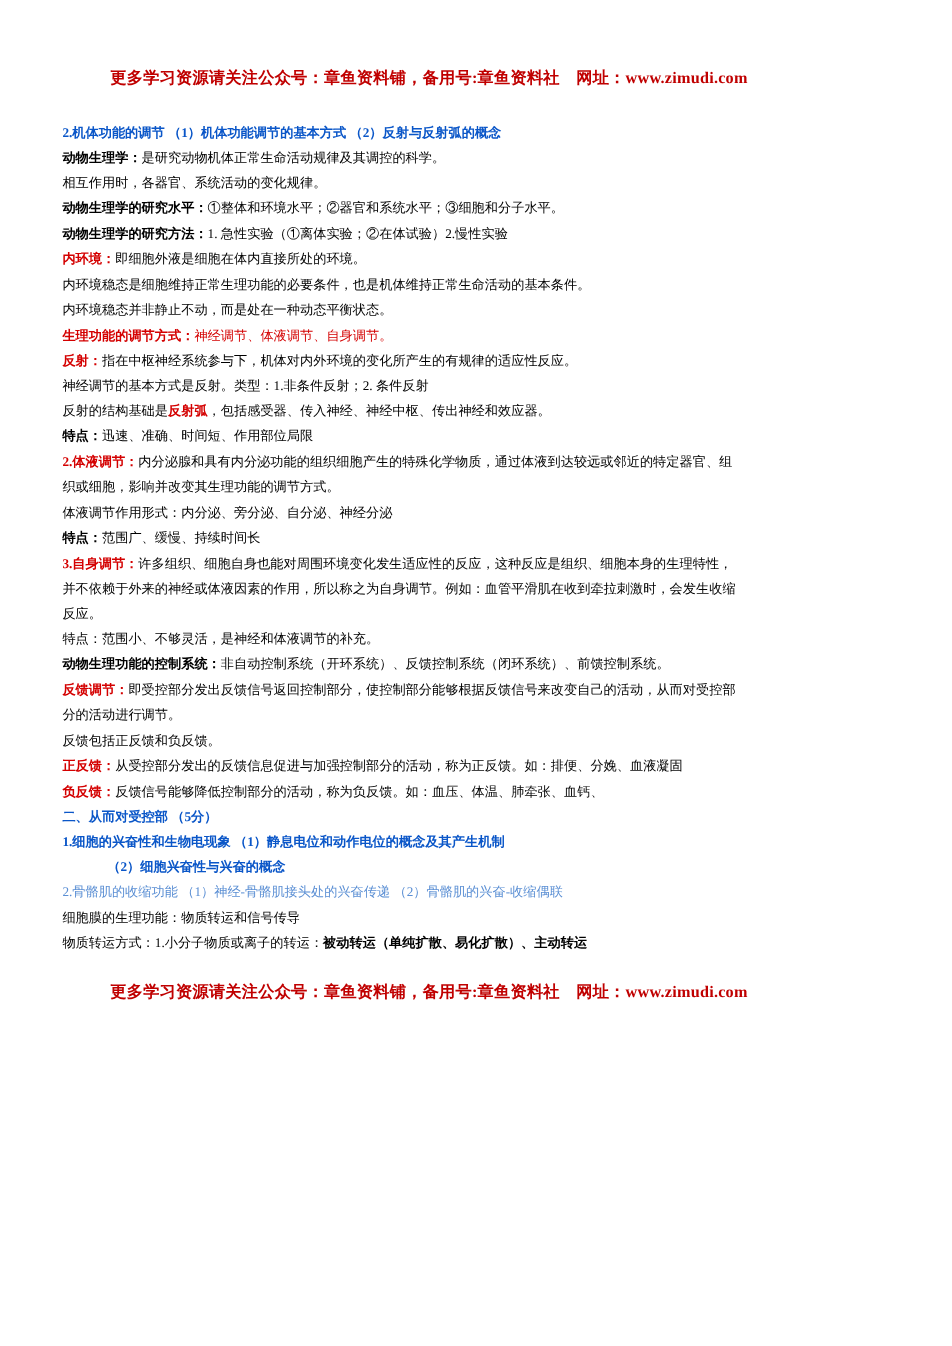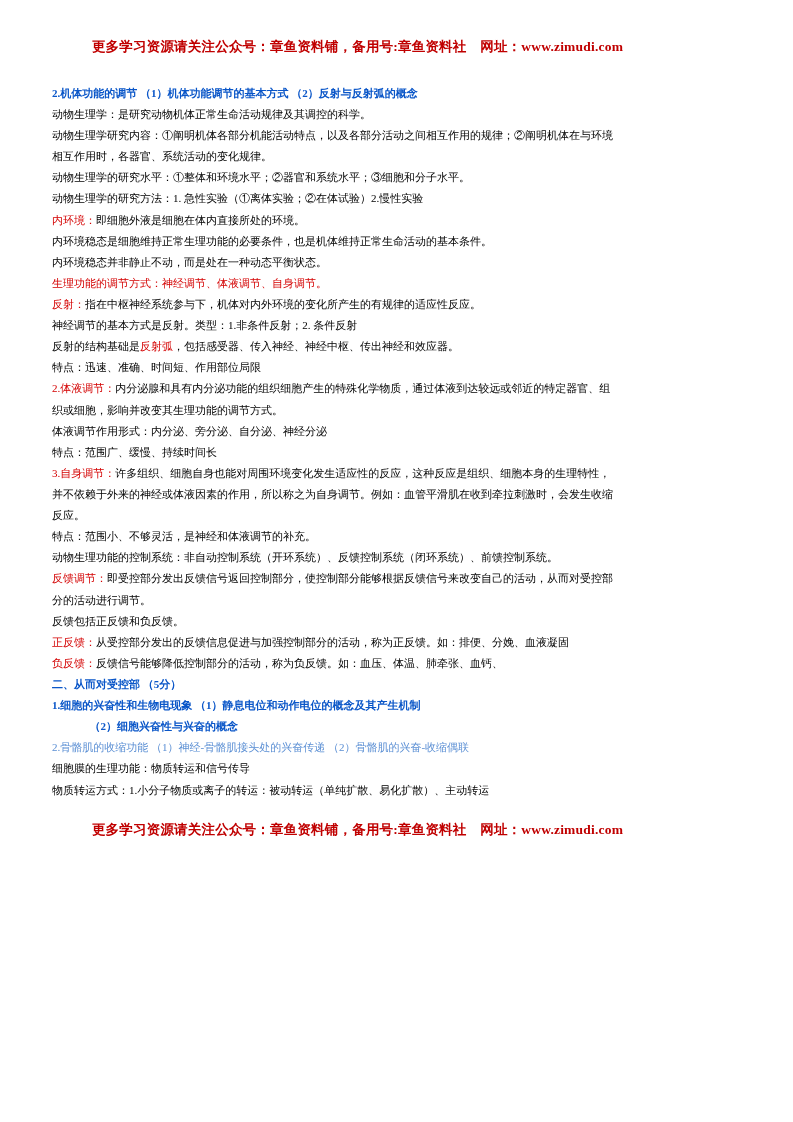--- a/index.html
+++ b/index.html
@@ -11,21 +11,21 @@
   body {
     width: 793px;
     min-height: 1122px;
     font-family: "Liberation Serif", "DejaVu Serif", serif;
     color: #000000;
   }
   .page {
     width: 715px;
     min-height: 1122px;
     position: relative;
-    padding: 32px 52px 20px 52px;
+    padding: 50px 52px 20px 52px;
   }
   .header-note, .footer-note {
     text-align: center;
     font-family: "Liberation Serif", serif;
     font-weight: bold;
     font-size: 13.5px;
     color: #c00000;
     letter-spacing: 0.2px;
     line-height: 1.4;
   }
@@ -34,39 +34,38 @@
   .content {
     font-size: 11px;
     line-height: 1.92;
   }
   .line {
     margin: 0;
     padding: 0;
     text-align: justify;
     text-justify: inter-ideograph;
   }
-  .b { font-weight: normal; margin-top: 24px; }
+  .b { font-weight: bold; margin-top: 24px; }
   .red { color: #d40000; }
   .lightblue { color: #5b8fd4; }
   .black { color: #000000; }
   .sect-blue-bold { color: #0a56c8; font-weight: bold; }
   .sub-indent { padding-left: 3.4em; }
 </style>
 </head>
 <body>
 
 <div class="page">
 
   <div class="header-note">更多学习资源请关注公众号：章鱼资料铺，备用号:章鱼资料社　网址：www.zimudi.com</div>
 
   <div class="content">
     <p class="line sect-blue-bold">2.机体功能的调节 （1）机体功能调节的基本方式 （2）反射与反射弧的概念</p>
     <div id="lines-container">
         <p class="line"><span class="b black">动物生理学：</span><span class="black">是研究动物机体正常生命活动规律及其调控的科学。</span></p>
-        <p class="line"><span class="black">动物生理学研究内容：①阐明机体各部分机能活动特点，以及各部分活动之间相互作用的规律；②阐明机体在与环境</span></p>
         <p class="line"><span class="black">相互作用时，各器官、系统活动的变化规律。</span></p>
         <p class="line"><span class="b black">动物生理学的研究水平：</span><span class="black">①整体和环境水平；②器官和系统水平；③细胞和分子水平。</span></p>
         <p class="line"><span class="b black">动物生理学的研究方法：</span><span class="black">1. 急性实验（①离体实验；②在体试验）2.慢性实验</span></p>
         <p class="line"><span class="red b">内环境：</span><span class="black">即细胞外液是细胞在体内直接所处的环境。</span></p>
         <p class="line"><span class="black">内环境稳态是细胞维持正常生理功能的必要条件，也是机体维持正常生命活动的基本条件。</span></p>
         <p class="line"><span class="black">内环境稳态并非静止不动，而是处在一种动态平衡状态。</span></p>
         <p class="line"><span class="red b">生理功能的调节方式：</span><span class="red">神经调节、体液调节、自身调节。</span></p>
         <p class="line"><span class="red b">反射：</span><span class="black">指在中枢神经系统参与下，机体对内外环境的变化所产生的有规律的适应性反应。</span></p>
         <p class="line"><span class="black">神经调节的基本方式是反射。类型：1.非条件反射；2. 条件反射</span></p>
         <p class="line"><span class="black">反射的结构基础是</span><span class="red b">反射弧</span><span class="black">，包括感受器、传入神经、神经中枢、传出神经和效应器。</span></p>

